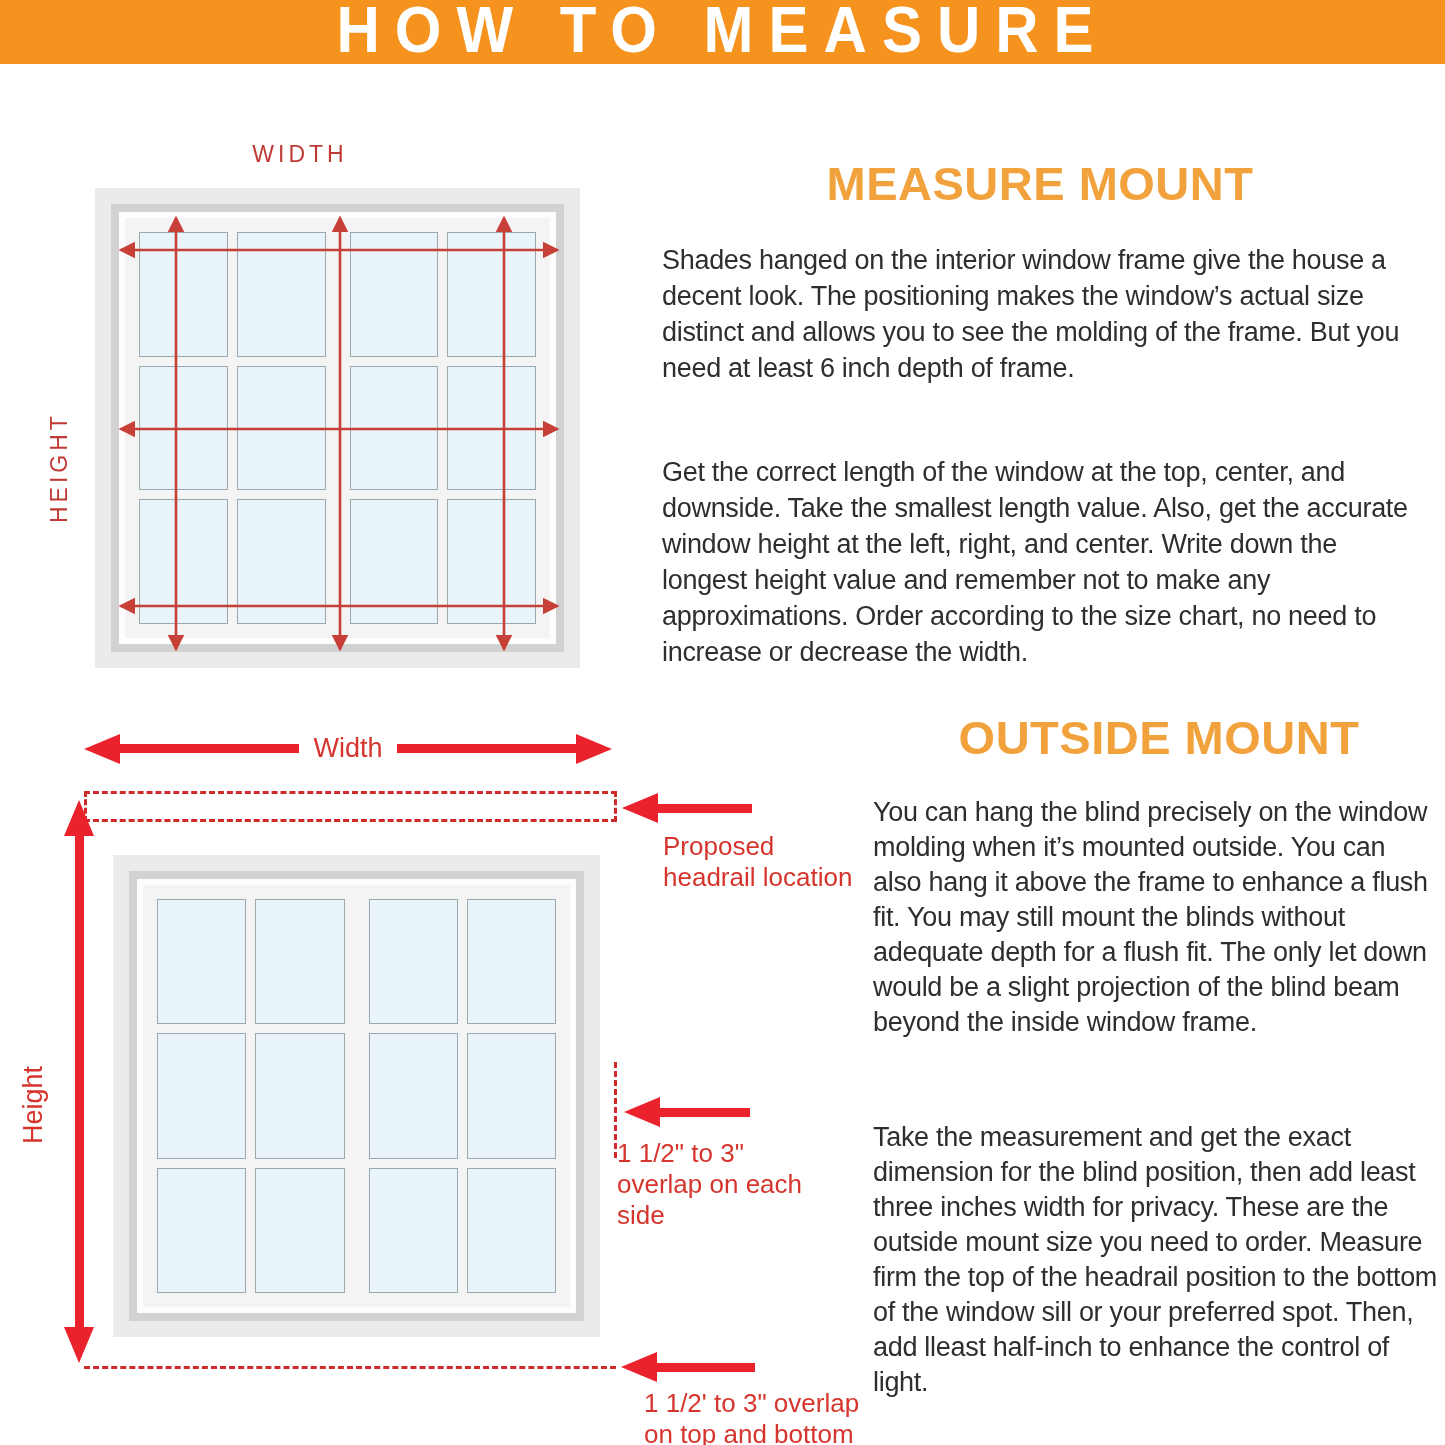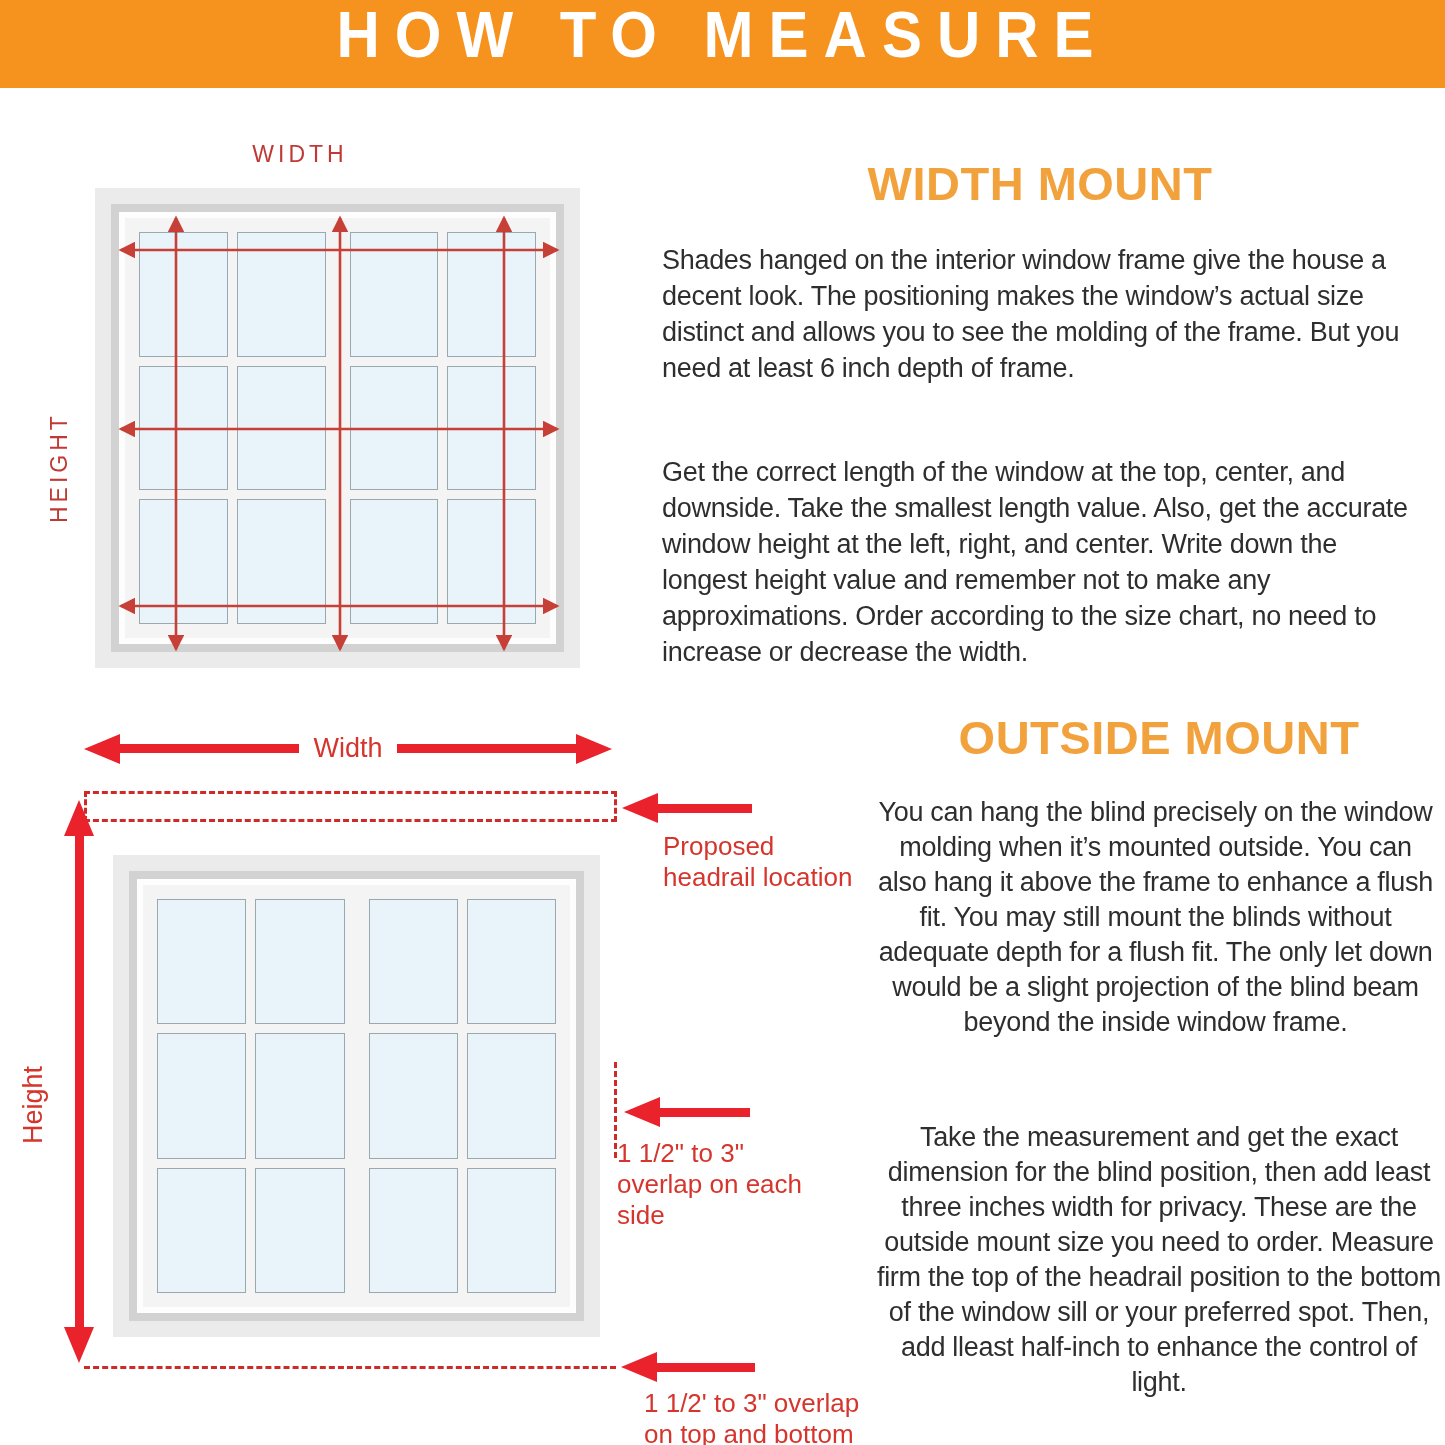--- a/index.html
+++ b/index.html
@@ -6,37 +6,37 @@
   body{
     width:1445px;height:1445px;position:relative;overflow:hidden;
     background:#ffffff;
     font-family:"Liberation Sans", sans-serif;
     -webkit-font-smoothing:antialiased;
   }
   .abs{position:absolute;}
 
   
   .banner{
-    left:0;top:0;width:1445px;height:88px;
-    background:#F6921E;display:flex;align-items:flex-start;justify-content:center;
+    left:0;top:0;width:1445px;height:64px;
+    background:#F6921E;display:flex;align-items:flex-end;justify-content:center;
   }
   .banner-title{
     color:#ffffff;font-size:60px;font-weight:700;letter-spacing:15px;
     transform:scaleY(1.08);white-space:nowrap;
   }
 
   
   .mount-heading{
     color:#F2A23C;font-size:47px;font-weight:700;text-align:center;
     letter-spacing:0.5px;white-space:nowrap;
   }
   .body-par{
     color:#2e2e2e;font-size:27px;line-height:36px;letter-spacing:-0.3px;
   }
-  .body-par.om{line-height:35px;text-align:center;}
+  .body-par.om{line-height:35px;}
 
   
   .window{background:#EBEBEB;padding:16px;box-sizing:border-box;}
   .w-mid{background:#D2D2D2;padding:8px;height:100%;box-sizing:border-box;}
   .w-white{background:#FDFDFD;padding:6px;height:100%;box-sizing:border-box;}
   .w-field{background:#F4F4F4;padding:14px;height:100%;box-sizing:border-box;}
   .panes{display:flex;gap:24px;height:100%;}
   .sash{flex:1;display:grid;grid-template-columns:1fr 1fr;grid-template-rows:1fr 1fr 1fr;gap:9px;}
   .pane{background:#E8F3FA;border:1px solid #9AA8B0;}
 
@@ -112,21 +112,21 @@
       <line x1="81" y1="30" x2="81" y2="461" marker-start="url(#ah)" marker-end="url(#ah)"></line>
       <line x1="245" y1="30" x2="245" y2="461" marker-start="url(#ah)" marker-end="url(#ah)"></line>
       <line x1="409" y1="30" x2="409" y2="461" marker-start="url(#ah)" marker-end="url(#ah)"></line>
       <line x1="26" y1="62" x2="462" y2="62" marker-start="url(#ah)" marker-end="url(#ah)"></line>
       <line x1="26" y1="241" x2="462" y2="241" marker-start="url(#ah)" marker-end="url(#ah)"></line>
       <line x1="26" y1="418" x2="462" y2="418" marker-start="url(#ah)" marker-end="url(#ah)"></line>
     </g>
   </svg>
 </div>
 
-<div class="abs mount-heading" style="left:700px;top:156px;width:680px;">WIDTH MOUNT</div>
+<div class="abs mount-heading" style="left:700px;top:156px;width:680px;">MEASURE MOUNT</div>
 <div class="abs body-par" style="left:662px;top:242px;width:740px;">Shades hanged on the interior window frame give the house a decent look. The positioning makes the window’s actual size distinct and allows you to see the molding of the frame. But you need at least 6 inch depth of frame.</div>
 <div class="abs body-par" style="left:662px;top:454px;width:748px;">Get the correct length of the window at the top, center, and downside. Take the smallest length value. Also, get the accurate window height at the left, right, and center. Write down the longest height value and remember not to make any approximations. Order according to the size chart, no need to increase or decrease the width.</div>
 
 <div class="abs h-arrow" style="left:84px;top:733px;width:528px;">
   <div class="tri-left"></div>
   <div class="shaft"></div>
   <div class="w-mid-label">Width</div>
   <div class="shaft"></div>
   <div class="tri-right"></div>
 </div>

